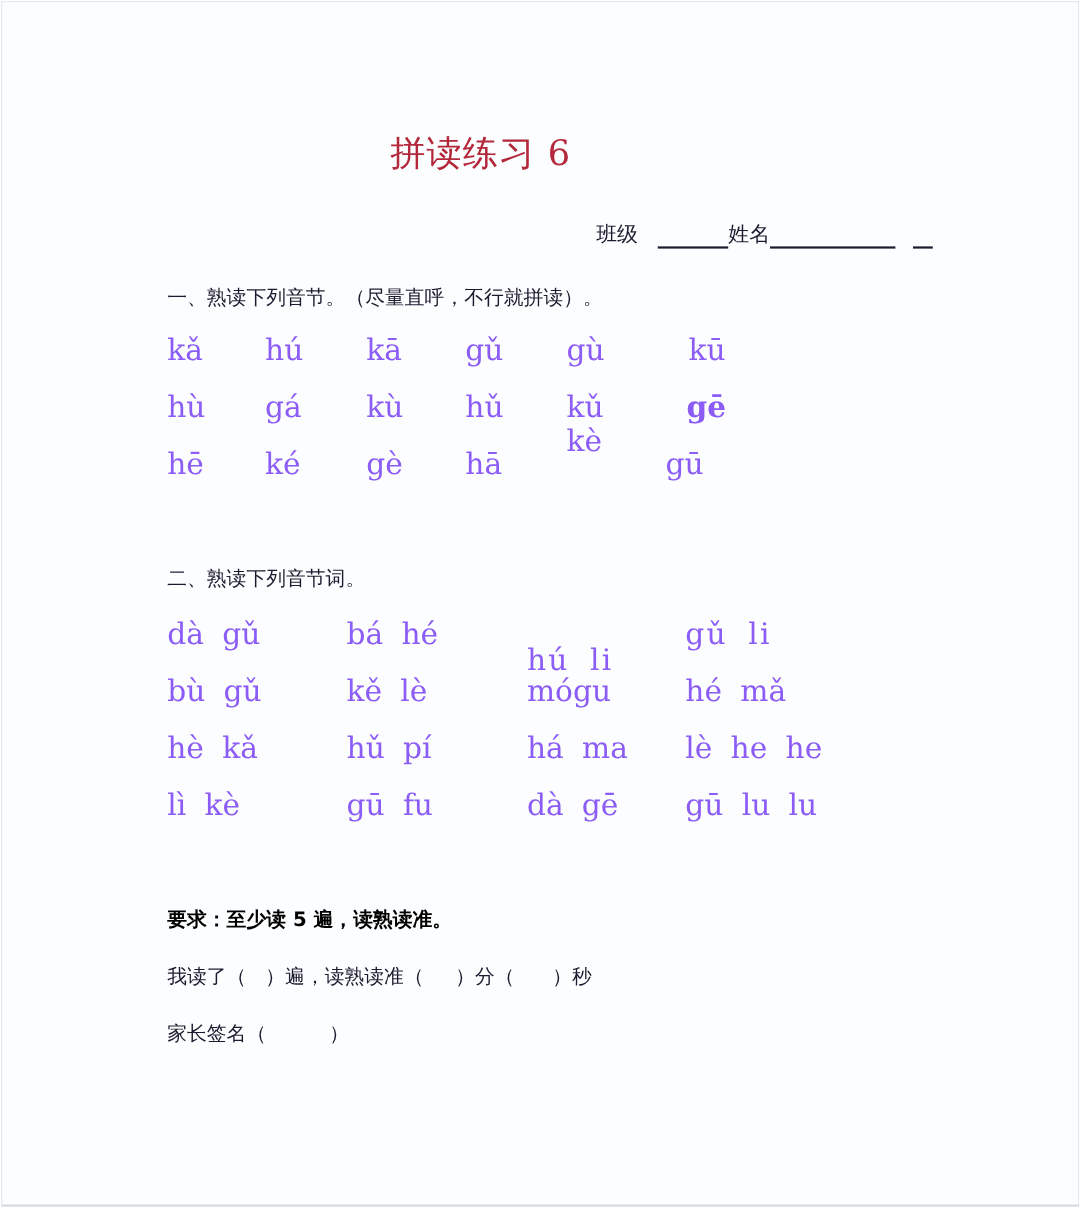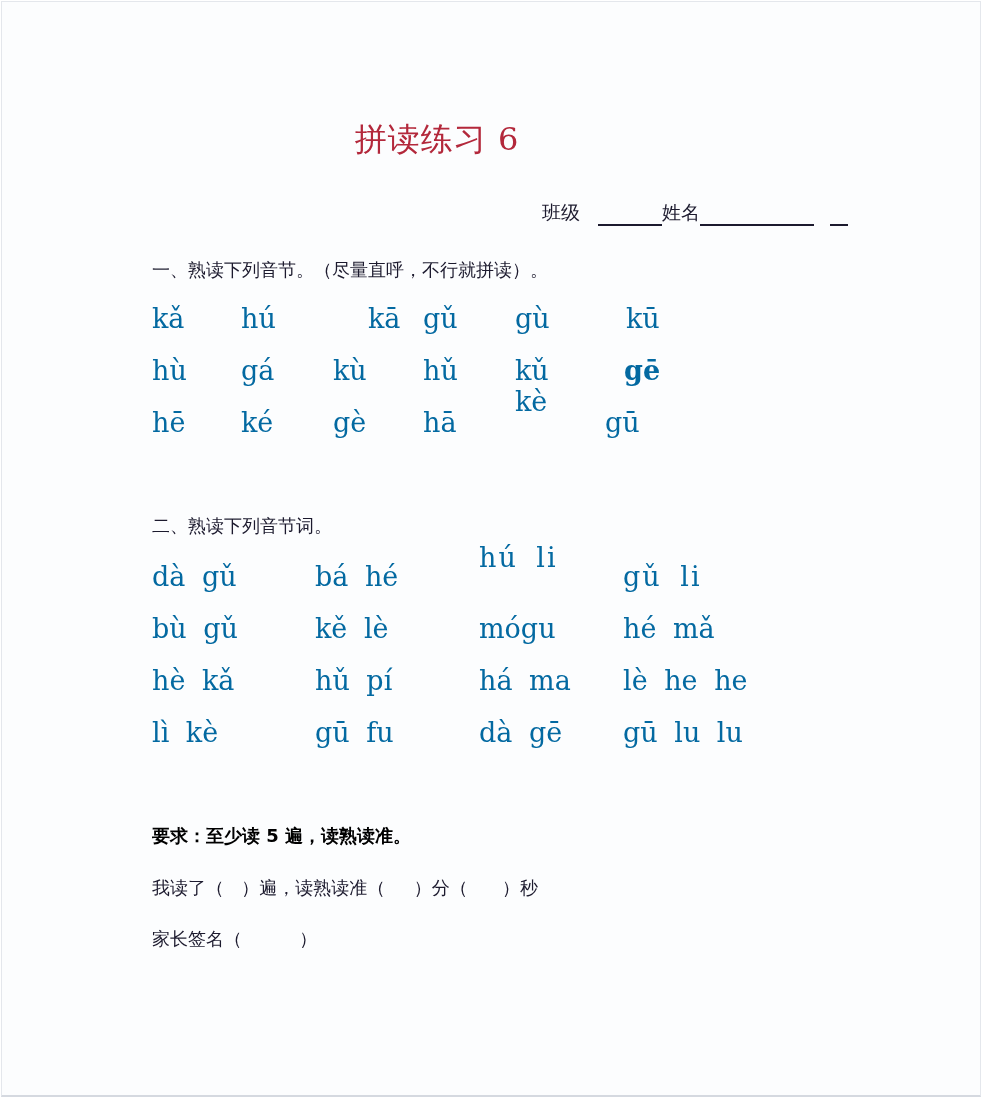--- a/index.html
+++ b/index.html
@@ -56,21 +56,21 @@
     left: 152px;
     font-family: "DejaVu Sans", sans-serif;
     font-size: 18px;
     color: #1c1a2e;
     white-space: nowrap;
   }
   .syll {
     position: absolute;
     font-family: "DejaVu Serif", serif;
     font-size: 27px;
-    color: #0369a1;
+    color: #8b5cf6;
     white-space: nowrap;
   }
   .req {
     position: absolute;
     left: 152px;
     top: 824px;
     font-family: "DejaVu Sans", sans-serif;
     font-weight: bold;
     font-size: 18px;
     color: #000000;
@@ -96,21 +96,21 @@
   <span>班级</span>
   <span class="blank" style="width:64px;margin-left:12px;"></span><span>姓名</span><span class="blank" style="width:114px;"></span>
   <span class="blank" style="width:18px;margin-left:10px;"></span>
 </div>
 
 <div class="section-heading" style="top:258px;text-align:center;">一、熟读下列音节。（尽量直呼，不行就拼读）。</div>
 
 <div>
   <span class="syll" style="left:152px;top:303px;">kǎ</span>
   <span class="syll" style="left:241px;top:303px;">hú</span>
-  <span class="syll" style="left:333px;top:303px;margin-left:35px;">kā</span>
+  <span class="syll" style="left:333px;top:303px;">kā</span>
   <span class="syll" style="left:423px;top:303px;">gǔ</span>
   <span class="syll" style="left:515px;top:303px;">gù</span>
   <span class="syll" style="left:605px;top:303px;margin-left:21px;">kū</span>
 
   <span class="syll" style="left:152px;top:355px;">hù</span>
   <span class="syll" style="left:241px;top:355px;">gá</span>
   <span class="syll" style="left:333px;top:355px;">kù</span>
   <span class="syll" style="left:423px;top:355px;">hǔ</span>
   <span class="syll" style="left:515px;top:355px;">kǔ</span>
   <span class="syll" style="left:624px;top:355px;font-weight:bold;">gē</span>
@@ -121,21 +121,21 @@
   <span class="syll" style="left:423px;top:407px;">hā</span>
   <span class="syll" style="left:515px;top:386px;">kè</span>
   <span class="syll" style="left:605px;top:407px;">gū</span>
 </div>
 
 <div class="section-heading" style="top:514px;">二、熟读下列音节词。</div>
 
 <div>
   <span class="syll" style="left:152px;top:561px;word-spacing:8px;">dà gǔ</span>
   <span class="syll" style="left:315px;top:561px;word-spacing:8px;">bá hé</span>
-  <span class="syll" style="left:479px;top:542px;word-spacing:8px;letter-spacing:2px;">hú li</span>
+  <span class="syll" style="left:479px;top:585px;word-spacing:8px;letter-spacing:2px;">hú li</span>
   <span class="syll" style="left:623px;top:561px;word-spacing:8px;letter-spacing:2px;">gǔ li</span>
 
   <span class="syll" style="left:152px;top:613px;word-spacing:8px;">bù gǔ</span>
   <span class="syll" style="left:315px;top:613px;word-spacing:8px;">kě lè</span>
   <span class="syll" style="left:479px;top:613px;word-spacing:8px;">mógu</span>
   <span class="syll" style="left:623px;top:613px;word-spacing:8px;">hé mǎ</span>
 
   <span class="syll" style="left:152px;top:665px;word-spacing:8px;">hè kǎ</span>
   <span class="syll" style="left:315px;top:665px;word-spacing:8px;">hǔ pí</span>
   <span class="syll" style="left:479px;top:665px;word-spacing:8px;">há ma</span>

